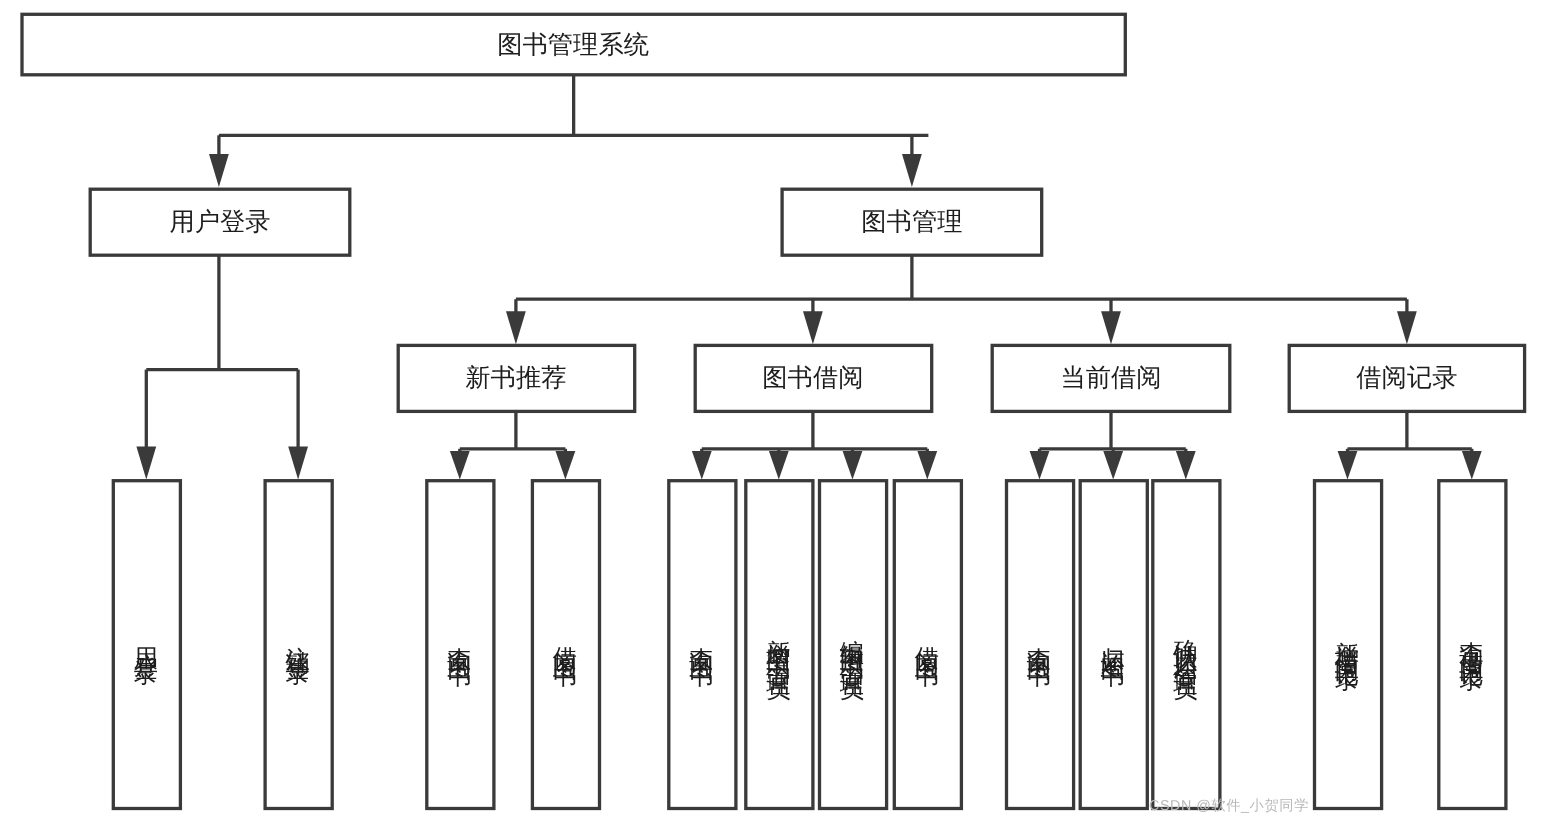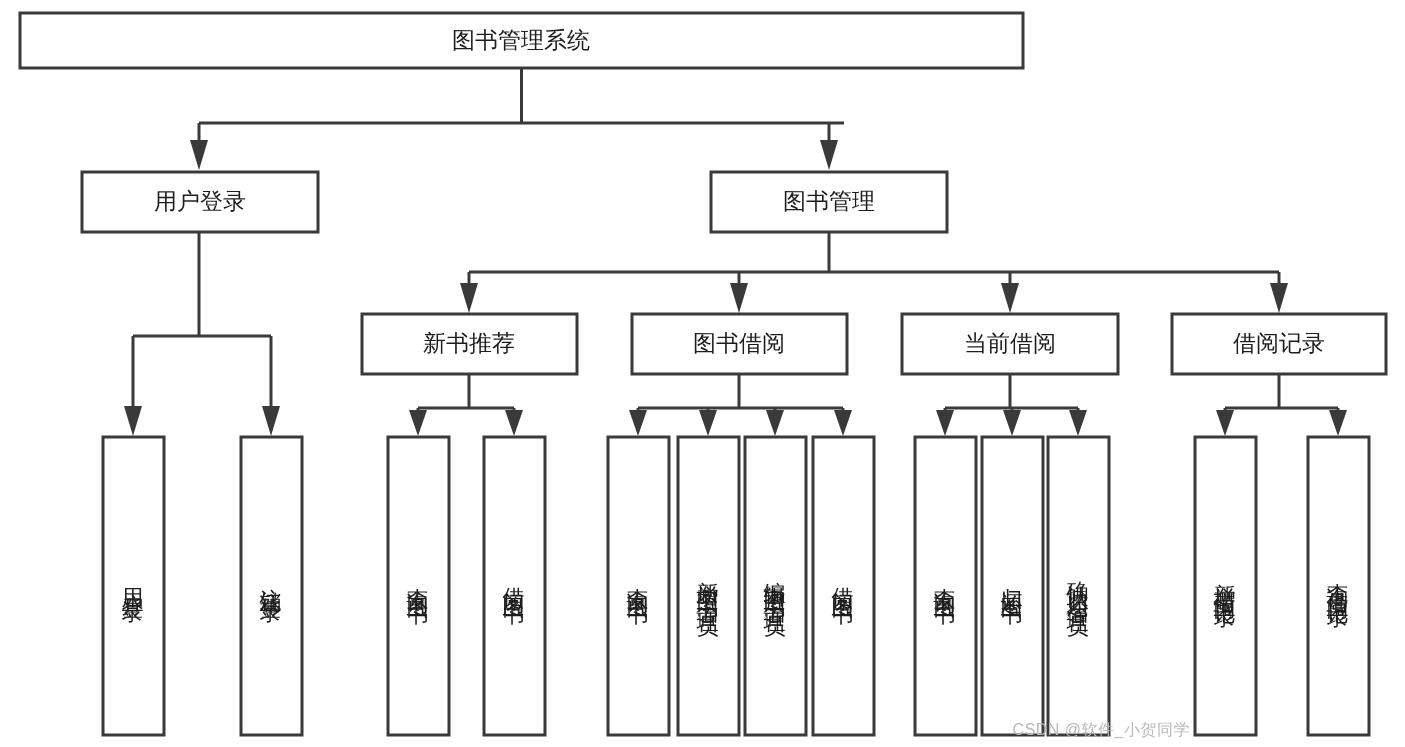--- a/index.html
+++ b/index.html
@@ -55,21 +55,21 @@
     writing-mode: vertical-rl;
     text-orientation: upright;
     letter-spacing: 5px;
     text-anchor: middle;
   }
   .watermark {
     position: absolute;
     right: 8px;
     bottom: 6px;
     font-family: "Liberation Sans", "DejaVu Sans", sans-serif;
-    font-size: 16px;
+    font-size: 13px;
     color: #b9b9b9;
     white-space: nowrap;
     letter-spacing: 0.5px;
     user-select: none;
   }
 </style>
 </head>
 <body>
 
 <div id="diagram-root">

